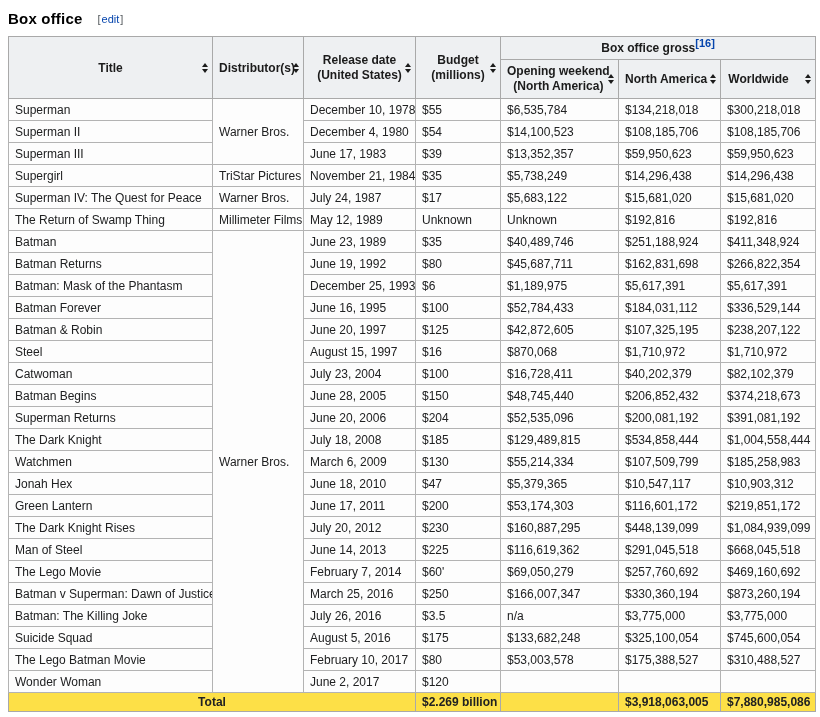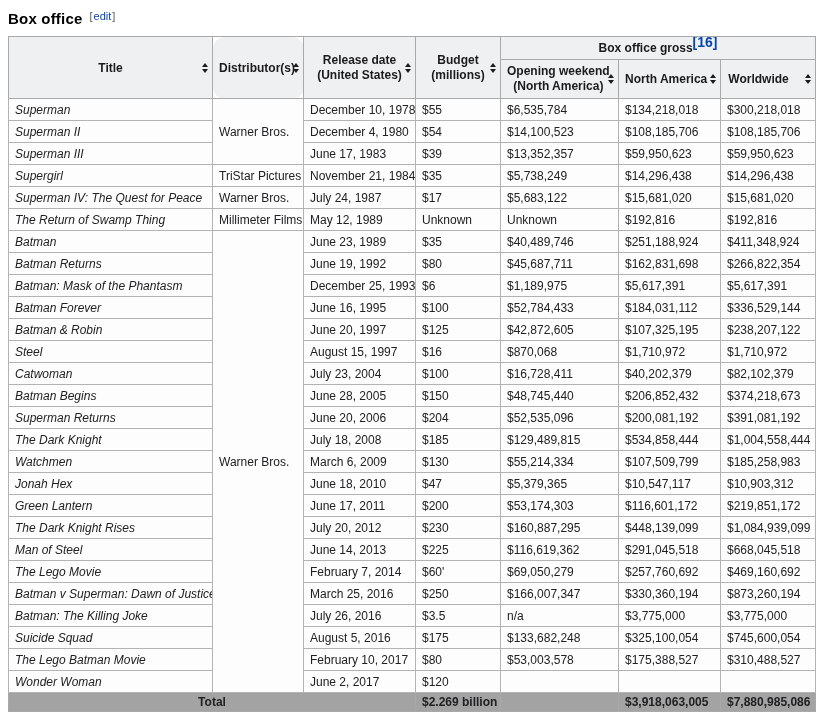--- a/index.html
+++ b/index.html
@@ -4,21 +4,21 @@
 <style>
   html,body { margin:0; padding:0; }
   body {
     width:820px; height:717px; box-sizing:border-box;
     padding:8px 0 0 8px;
     background:#ffffff;
     font-family:"Liberation Sans", sans-serif;
     color:#202122;
     overflow:hidden;
   }
-  .heading-row { display:flex; align-items:flex-start; gap:7px; margin:2px 0 9px 0; }
+  .heading-row { display:flex; align-items:center; gap:15px; margin:2px 0 9px 0; }
   .page-heading { font-size:15px; font-weight:bold; color:#000; letter-spacing:0.2px; }
   .edit-section { font-size:11px; }
   .edit-section .bracket { color:#54595d; }
   .edit-section a { color:#0645ad; text-decoration:none; cursor:pointer; padding:0 1px; }
 
   table.box-office {
     border-collapse:collapse; table-layout:fixed;
     width:807px; font-size:12px;
   }
   th, td {
@@ -33,33 +33,33 @@
     position:relative; vertical-align:middle;
     color:#1b1b1b;
   }
   thead tr.group-row th { height:23px; }
   thead tr.sub-row th { height:39px; }
   td {
     background:#fdfdfd; height:22px;
     vertical-align:middle; text-align:left;
     border-color:#b3b3b3;
   }
-  .title-cell { font-style:italic; }
-  sup.ref { color:#0645ad; font-size:14px; line-height:0; cursor:pointer; }
+  .title-cell { }
+  sup.ref { color:#0645ad; font-size:11px; line-height:0; cursor:pointer; }
   .hdr-two-line { line-height:1.25; display:inline-block; }
 
   .sort-icon {
     position:absolute; right:4px; top:50%; transform:translateY(-50%);
     display:flex; flex-direction:column; gap:2px; cursor:pointer;
   }
   .tri-up   { width:0; height:0; border-left:3.5px solid transparent; border-right:3.5px solid transparent; border-bottom:4.5px solid #1b1b1b; }
   .tri-down { width:0; height:0; border-left:3.5px solid transparent; border-right:3.5px solid transparent; border-top:4.5px solid #1b1b1b; }
 
   tr.total-row td {
-    background:#a3a3a3; font-weight:bold; height:14px;
+    background:#fde047; font-weight:bold; height:14px;
     border-color:#a9a9a9;
   }
   tr.total-row td.total-label { text-align:center; }
 </style>
 </head>
 <body>
 
 <div class="heading-row">
   <span class="page-heading">Box office</span>
   <span class="edit-section"><span class="bracket">[</span><a>edit</a><span class="bracket">]</span></span>
@@ -77,21 +77,21 @@
   </colgroup>
   <thead>
     <tr class="group-row">
       <th rowspan="2">
         <span>Title</span>
         <span class="sort-icon">
             <span class="tri-up"></span>
             <span class="tri-down"></span>
           </span>
       </th>
-      <th rowspan="2" style="padding-right:14px;border-radius:12px;">
+      <th rowspan="2" style="padding-right:14px;">
         <span>Distributor(s)</span>
         <span class="sort-icon">
             <span class="tri-up"></span>
             <span class="tri-down"></span>
           </span>
       </th>
       <th rowspan="2">
         <span class="hdr-two-line">
           <span>Release date</span><br>
           <span>(United States)</span>

